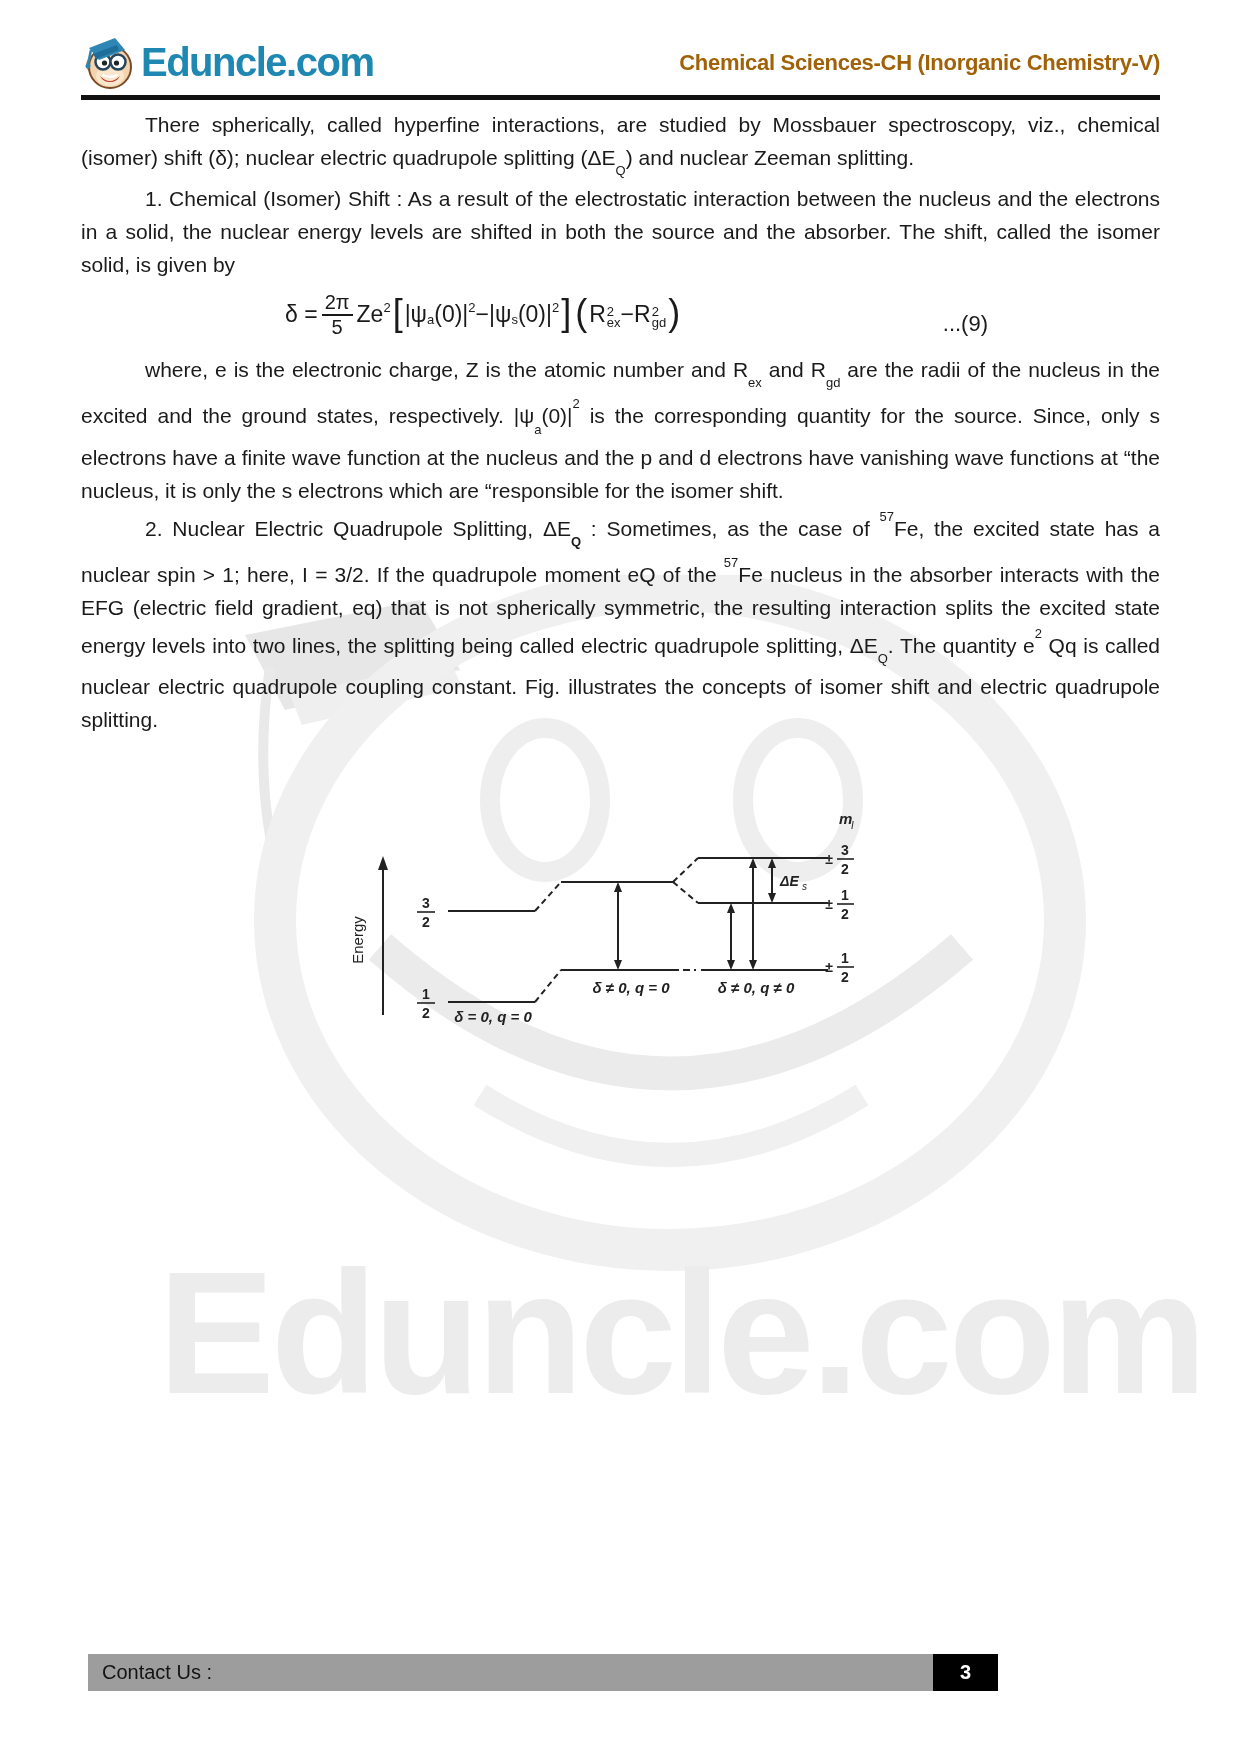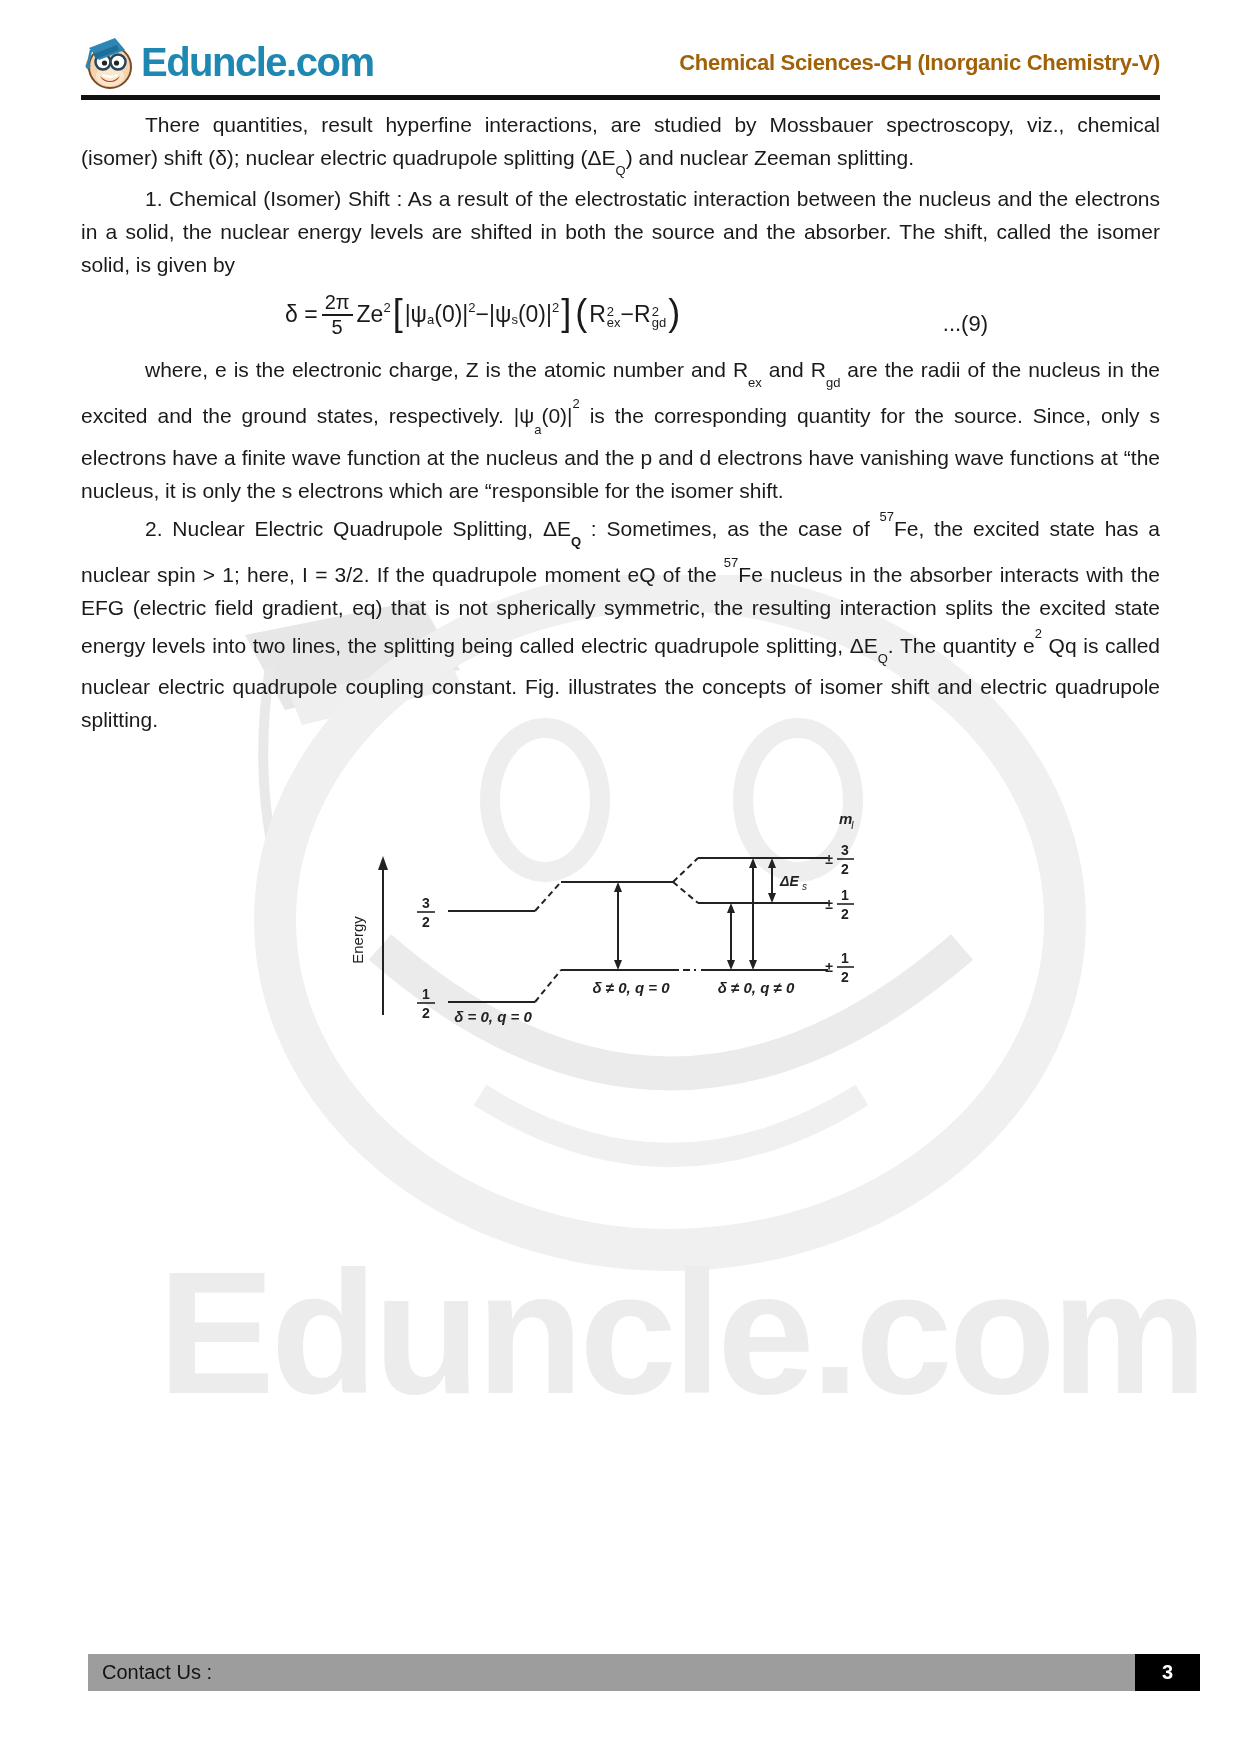--- a/index.html
+++ b/index.html
@@ -35,21 +35,21 @@
   .frac .num { border-bottom:2px solid #1a1a1a; padding:0 3px 1px 3px; }
   .bigb { font-size:36px; font-weight:300; line-height:30px; margin:0 2px; position:relative; top:-2px; }
   .supsub { display:inline-flex; flex-direction:column; font-size:13px; line-height:11px; vertical-align:middle; margin-left:1px; position:relative; top:2px; }
   .eq-number { position:absolute; right:172px; top:26px; font-size:22px; }
 
   
   .figure-wrap { position:relative; z-index:1; margin:4px 0 0 262px; width:520px; }
   .caption { position:relative; z-index:1; text-align:center; font-size:22px; margin-top:10px; letter-spacing:-0.2px; }
 
   
-  .footer { position:absolute; z-index:2; left:88px; top:1654px; width:1112px; height:37px; display:flex; }
+  .footer { position:absolute; z-index:2; left:88px; top:1654px; width:910px; height:37px; display:flex; }
   .footer-bar { flex:1; background:#9d9d9d; display:flex; align-items:center; padding-left:14px;
                 font-size:20px; color:#141414; }
   .footer-bar b { margin-right:10px; }
   .footer-page { width:65px; background:#000; color:#fff; display:flex; align-items:center; justify-content:center;
                  font-size:20px; font-weight:bold; }
 </style>
 </head>
 <body>
 
 <div class="page">
@@ -87,21 +87,21 @@
       </svg>
       <span class="logo-text">Eduncle.com</span>
     </div>
     <div class="header-title">Chemical Sciences-CH (Inorganic Chemistry-V)</div>
   </div>
   <div class="rule"></div>
 
   <div class="bodytext">
 
 
-    <p class="para"><span>There quantities, result </span><b>hyperfine interactions,</b><span> are studied by Mossbauer spectroscopy, viz., chemical (isomer) shift (δ); nuclear electric quadrupole splitting (ΔE</span><sub class="s">Q</sub><span>) and nuclear Zeeman splitting.</span></p>
+    <p class="para"><span>There spherically, called </span><b>hyperfine interactions,</b><span> are studied by Mossbauer spectroscopy, viz., chemical (isomer) shift (δ); nuclear electric quadrupole splitting (ΔE</span><sub class="s">Q</sub><span>) and nuclear Zeeman splitting.</span></p>
 
     <p class="para"><b>1. Chemical (Isomer) Shift : </b><span>As a result of the electrostatic interaction between the nucleus and the electrons in a solid, the nuclear energy levels are shifted in both the source and the absorber. The shift, called the </span><b>isomer solid,</b><span> is given by</span></p>
 
     <div class="equation-row">
       <span class="eq">
         <span>δ =</span>
         <span class="frac">
           <span class="num">2π</span>
           <span class="den">5</span>
         </span>

